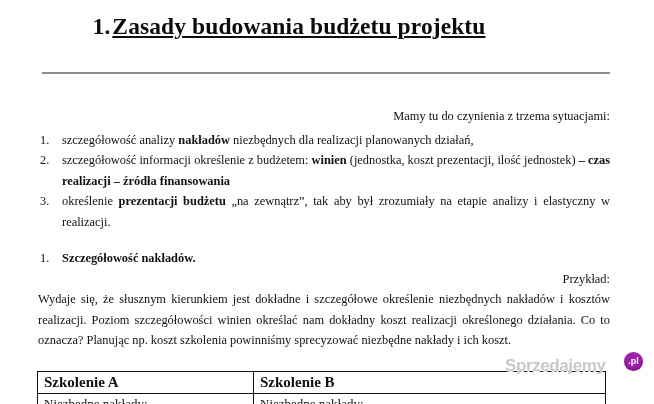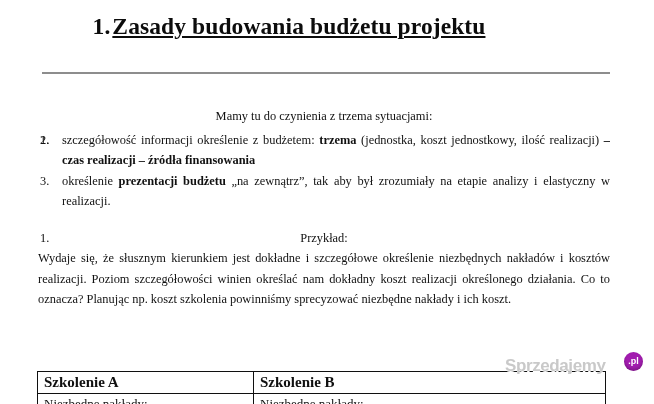--- a/index.html
+++ b/index.html
@@ -60,21 +60,21 @@
   .body {
     position: absolute;
     left: 38px;
     top: 106px;
     width: 572px;
     font-size: 12.4px;
     line-height: 20.5px;
   }
   .para {
     margin: 0;
-    text-align: center;
+    text-align: right;
   }
   .para.just {
     text-align: justify;
     text-justify: inter-word;
   }
   .gap-sm { height: 3px; }
   .gap-lg { height: 16px; }
 
   ol.olist {
     list-style: none;
@@ -195,29 +195,29 @@
 
   <div class="rule"></div>
 
   <div class="body">
 
     <p class="para">Mamy tu do czynienia z trzema sytuacjami:</p>
 
     <div class="gap-sm"></div>
 
     <ol class="olist" id="numbered-list">
-        <li><span class="mark">1.</span></li>
-        <li><span class="mark">2.</span><span><span>szczegółowość informacji określenie z budżetem: </span><b>trzema</b><span> (jednostka, koszt jednostkowy, ilość realizacji) </span><b>– czas realizacji – źródła finansowania</b></span></li>
+        <li><span class="mark">1.</span><span><span>szczegółowość analizy </span><b>nakładów</b><span> niezbędnych dla realizacji planowanych działań,</span></span></li>
+        <li><span class="mark">2.</span><span><span>szczegółowość informacji określenie z budżetem: </span><b>winien</b><span> (jednostka, koszt prezentacji, ilość jednostek) </span><b>– czas realizacji – źródła finansowania</b></span></li>
         <li><span class="mark">3.</span><span><span>określenie </span><b>prezentacji budżetu</b><span> „na zewnątrz”, tak aby był zrozumiały na etapie analizy i elastyczny w realizacji.</span></span></li>
       </ol>
 
     <div class="gap-lg"></div>
 
     <div class="subhead">
-      <span class="mark">1.</span>
+      <span class="mark">1.</span><span>Szczegółowość nakładów.</span>
     </div>
 
     <p class="para">Przykład:</p>
 
     <p class="para just">Wydaje się, że słusznym kierunkiem jest dokładne i szczegółowe określenie niezbędnych nakładów i kosztów realizacji. Poziom szczegółowości winien określać nam dokładny koszt realizacji określonego działania. Co to oznacza? Planując np. koszt szkolenia powinniśmy sprecyzować niezbędne nakłady i ich koszt.</p>
   </div>
 
   <table class="tbl">
     <colgroup>
         <col class="col-a">

